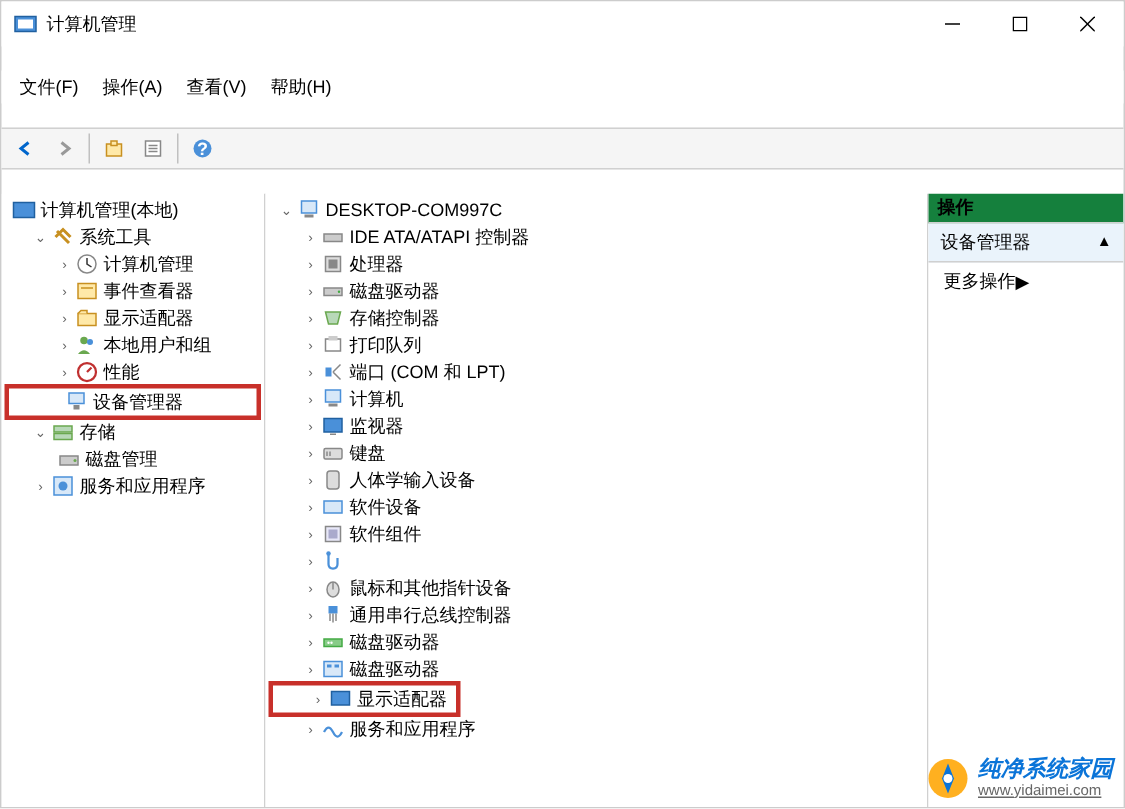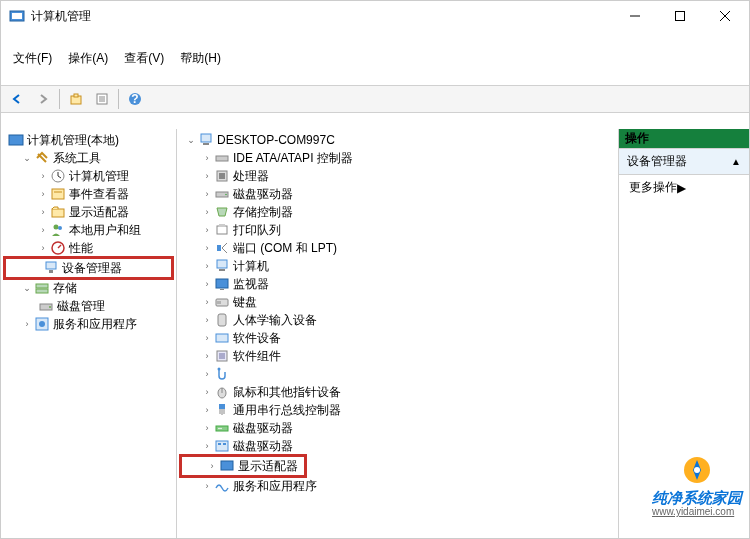--- a/index.html
+++ b/index.html
@@ -26,21 +26,21 @@
 .tree-row { display: flex; align-items: center; height: 18px; white-space: nowrap; padding-right: 4px; }
 .exp { width: 12px; height: 12px; display: inline-flex; align-items: center; justify-content: center; font-size: 9px; color: #666; cursor: pointer; }
 .ticon { width: 16px; height: 16px; margin: 0 3px 0 1px; display: inline-flex; align-items: center; justify-content: center; }
 .tlabel { color: #000; }
 .indent-1 { padding-left: 4px; }
 .indent-2 { padding-left: 18px; }
 .indent-3 { padding-left: 34px; }
 .indent-mid-1 { padding-left: 6px; }
 .indent-mid-2 { padding-left: 22px; }
 .highlight-box { border: 3px solid #c8302a; padding: 0 2px; margin: -1px 0; }
-.watermark { position: absolute; right: 8px; bottom: 22px; display: flex; align-items: center; gap: 6px; flex-direction: column; }
+.watermark { position: absolute; right: 8px; bottom: 6px; display: flex; align-items: center; gap: 6px; }
 .watermark-logo { width: 28px; height: 28px; }
 .watermark-text { display: flex; flex-direction: column; line-height: 1.1; }
 .watermark-main { font-size: 15px; color: #0a74d8; font-weight: bold; font-style: italic; }
 .watermark-url { font-size: 10px; color: #666; text-decoration: underline; }
 </style>
 </head>
 <body>
 
 <div class="window">
   <div class="titlebar">

